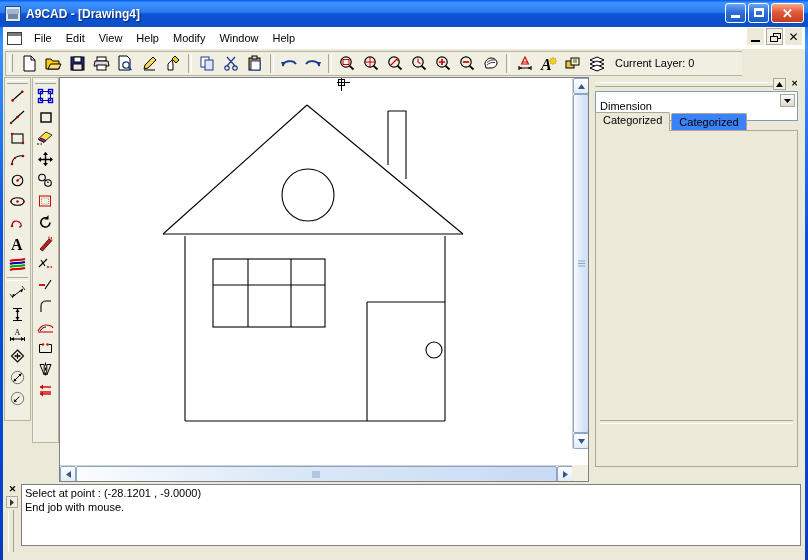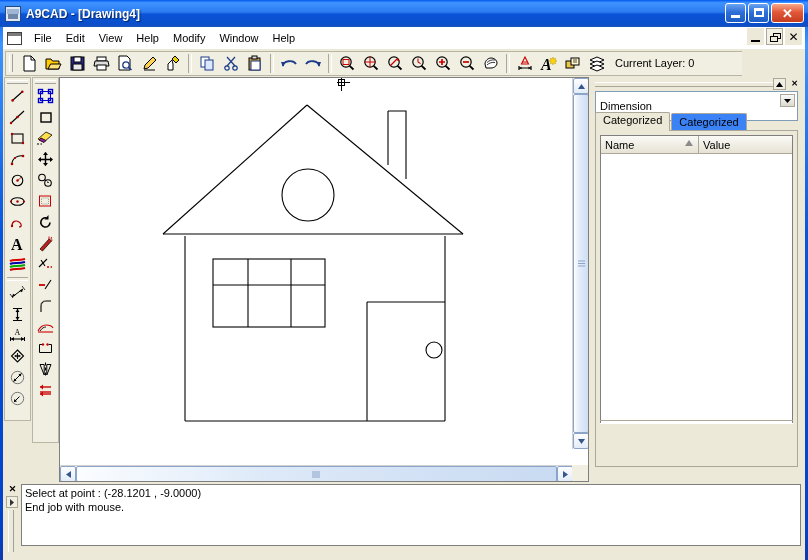--- a/index.html
+++ b/index.html
@@ -806,31 +806,20 @@
             </svg>
         </div>
       </div>
 
       <div class="tabs">
         <div class="tab active"><span>Categorized</span></div>
         <div class="tab"><span>Categorized</span></div>
       </div>
 
       <div class="grid-area">
-        <div class="grid-inner">
-          <div class="grid-head">
-            <div class="gh name">
-              <span>Name</span>
-              <span class="sortmark"></span>
-            </div>
-            <div class="gh value">
-              <span>Value</span>
-            </div>
-          </div>
-        </div>
         <div class="grid-split"></div>
         <div class="grid-desc"></div>
       </div>
     </div>
 
     <div class="cmdwin">
       <div class="cmd-left">
         <div class="cmd-close">
           <span>✕</span>
         </div>

